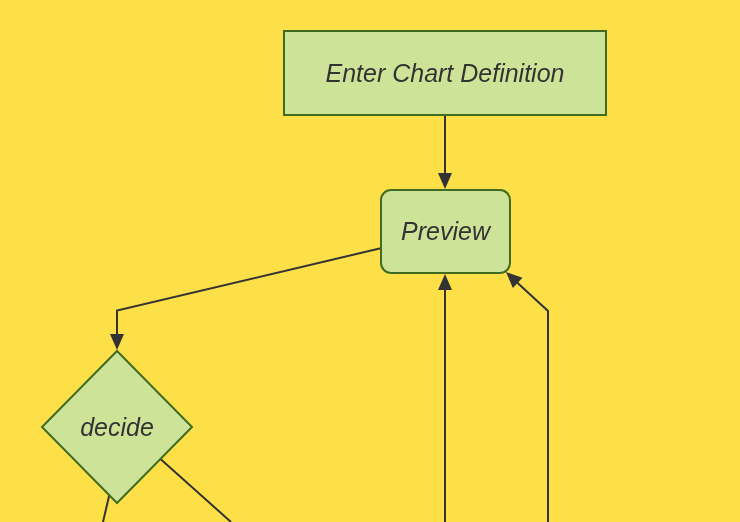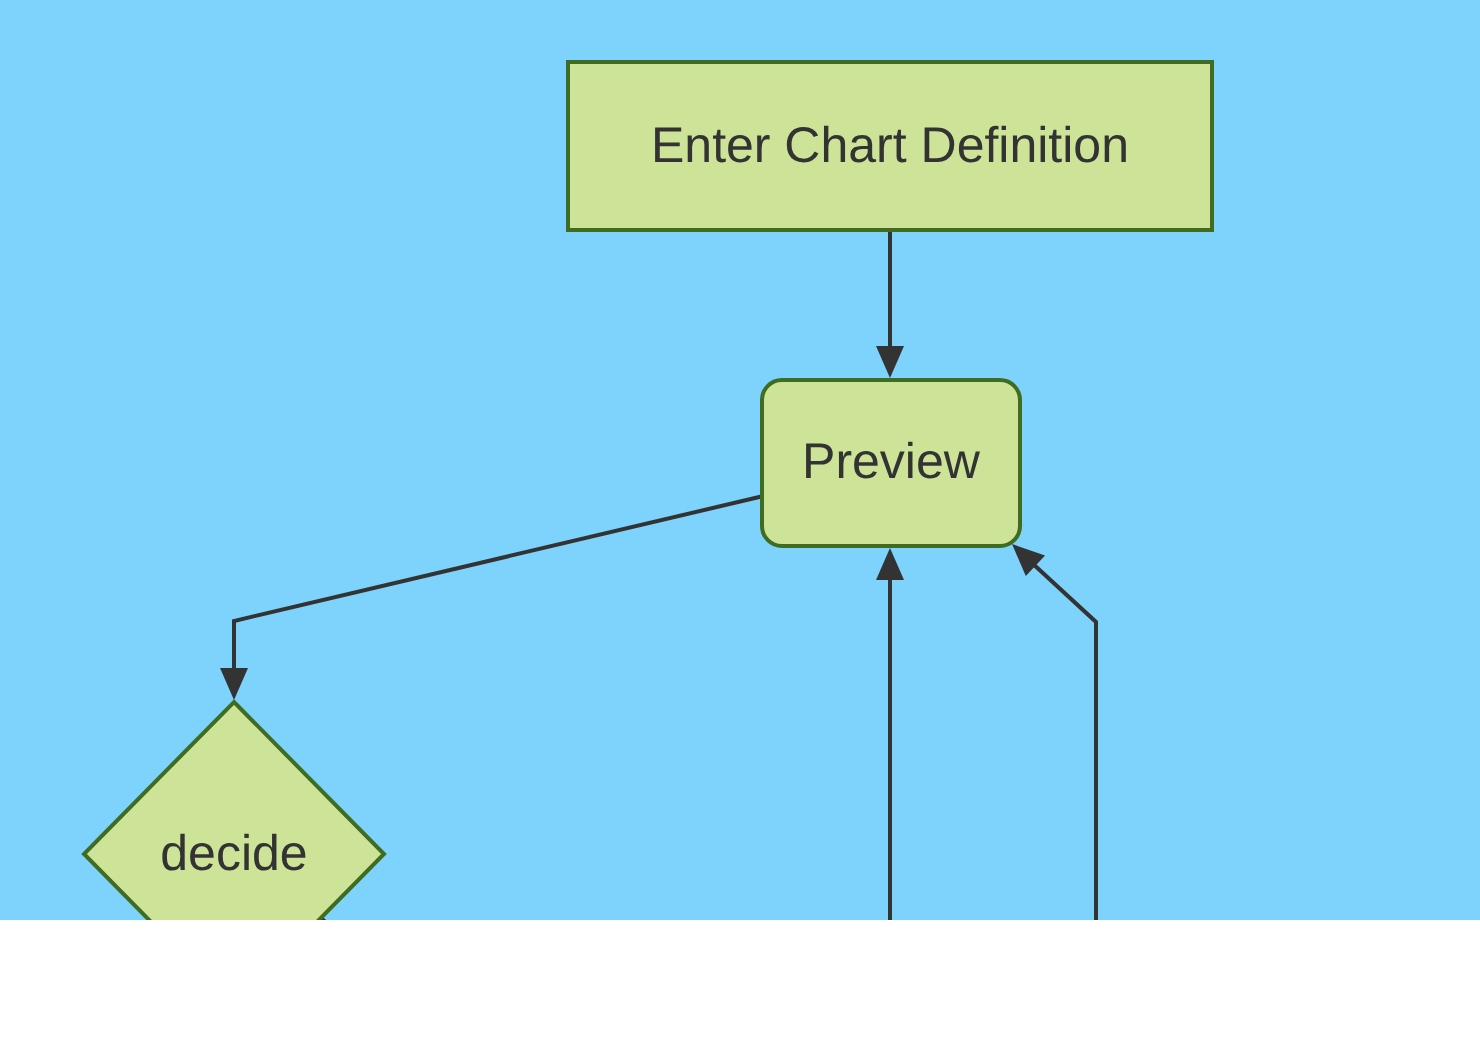--- a/index.html
+++ b/index.html
@@ -4,23 +4,24 @@
 <style>
   html, body {
     margin: 0;
     padding: 0;
     background: #ffffff;
     font-family: "Liberation Sans", sans-serif;
   }
   .canvas {
     position: relative;
     width: 740px;
-    height: 460px;
-    background: #7dd3fc;
+    height: 522px;
+    background: #fde047;
     overflow: hidden;
+    font-style: italic;
   }
   svg.diagram {
     position: absolute;
     top: 0;
     left: 0;
   }
   .edge {
     fill: none;
     stroke: #333333;
     stroke-width: 2px;

